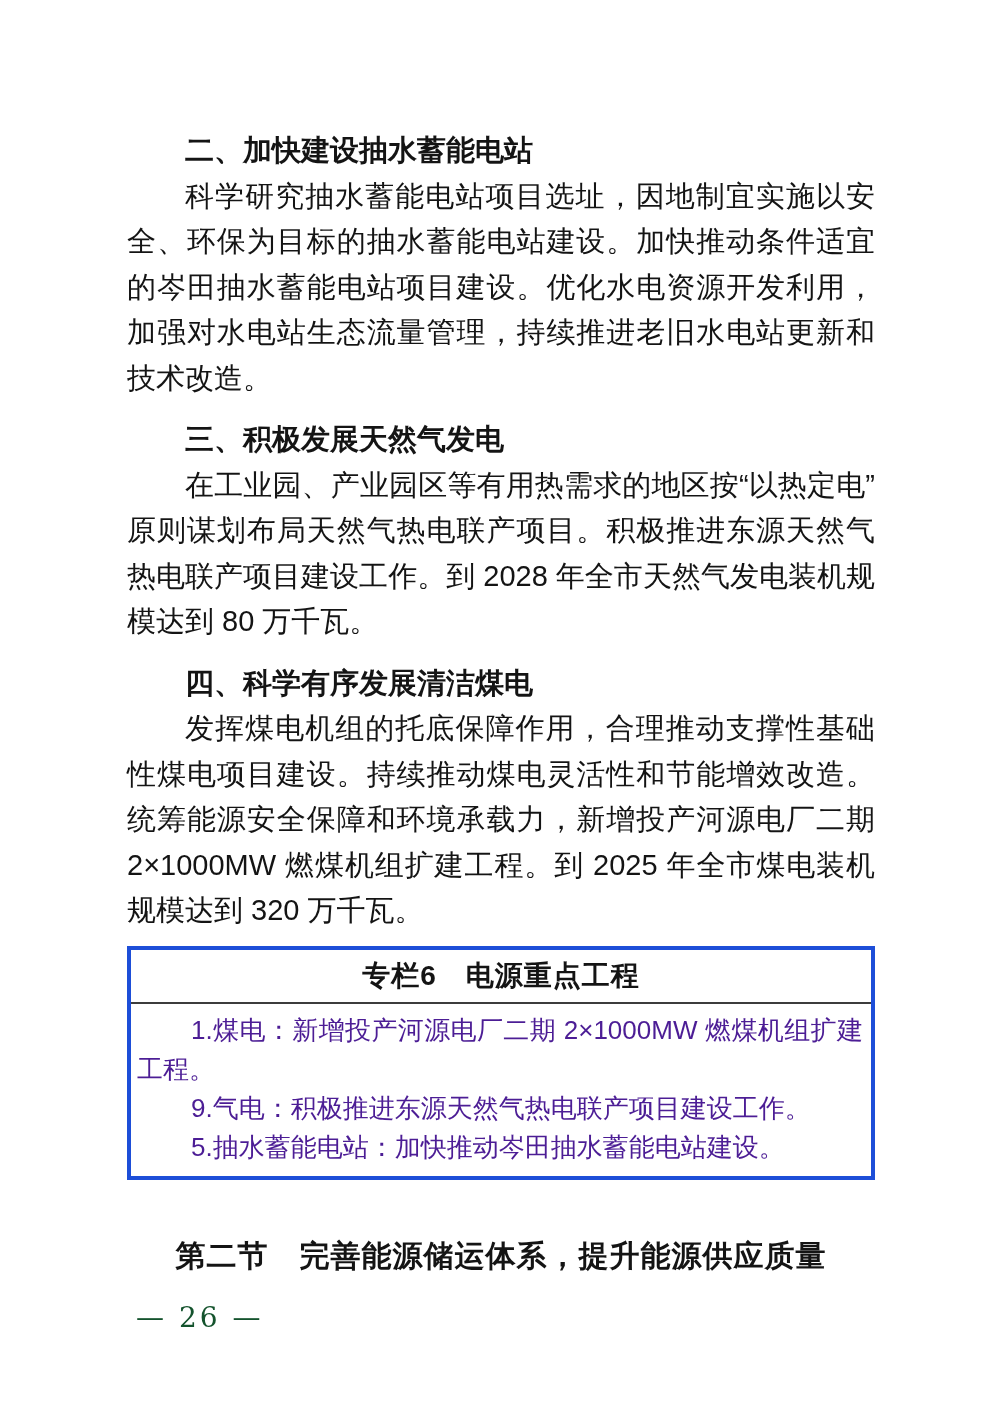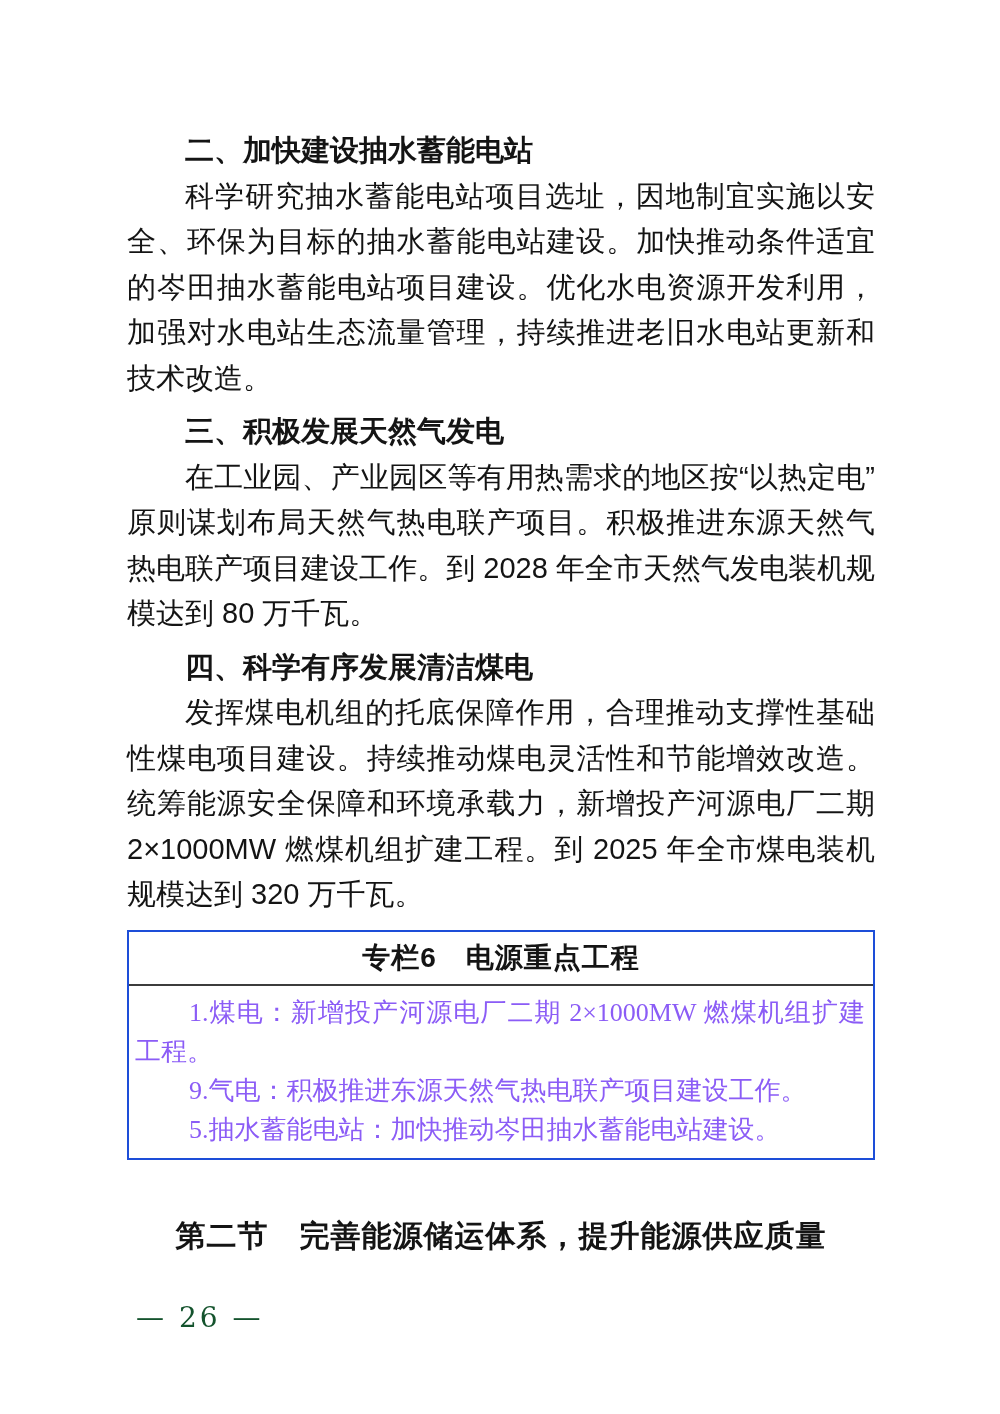--- a/index.html
+++ b/index.html
@@ -23,50 +23,50 @@
     top: 128px;
     width: 748px;
   }
   .sec-heading {
     font-size: 29px;
     font-weight: 600;
     line-height: 45.5px;
     text-indent: 58px;
     white-space: nowrap;
   }
-  .sec-heading.gap { margin-top: 8px; }
+  .sec-heading.gap { margin-top: 16px; }
   .body-para {
     font-size: 29px;
     font-weight: 400;
     line-height: 45.5px;
     text-align: justify;
     text-indent: 58px;
   }
   .callout {
-    border: 2px solid #1d4ed8;
+    border: 4px solid #1d4ed8;
     margin-top: 12px;
   }
   .callout-title {
     font-size: 28px;
     font-weight: 700;
     text-align: center;
     line-height: 52px;
     border-bottom: 2px solid #3c3c3c;
     letter-spacing: 1px;
   }
   .callout-body {
     padding: 7px 8px 9px 6px;
   }
   .callout-item {
-    font-family: Liberation Serif, serif;
+    font-family: Liberation Sans, sans-serif;
     font-size: 26px;
     line-height: 39px;
     text-align: justify;
     text-indent: 54px;
-    color: #8b5cf6;
+    color: #4c1d95;
   }
   .footer-title {
     margin-top: 56px;
     text-align: center;
     font-size: 30px;
     font-weight: 700;
     letter-spacing: 1px;
   }
   .page-number {
     position: absolute;

